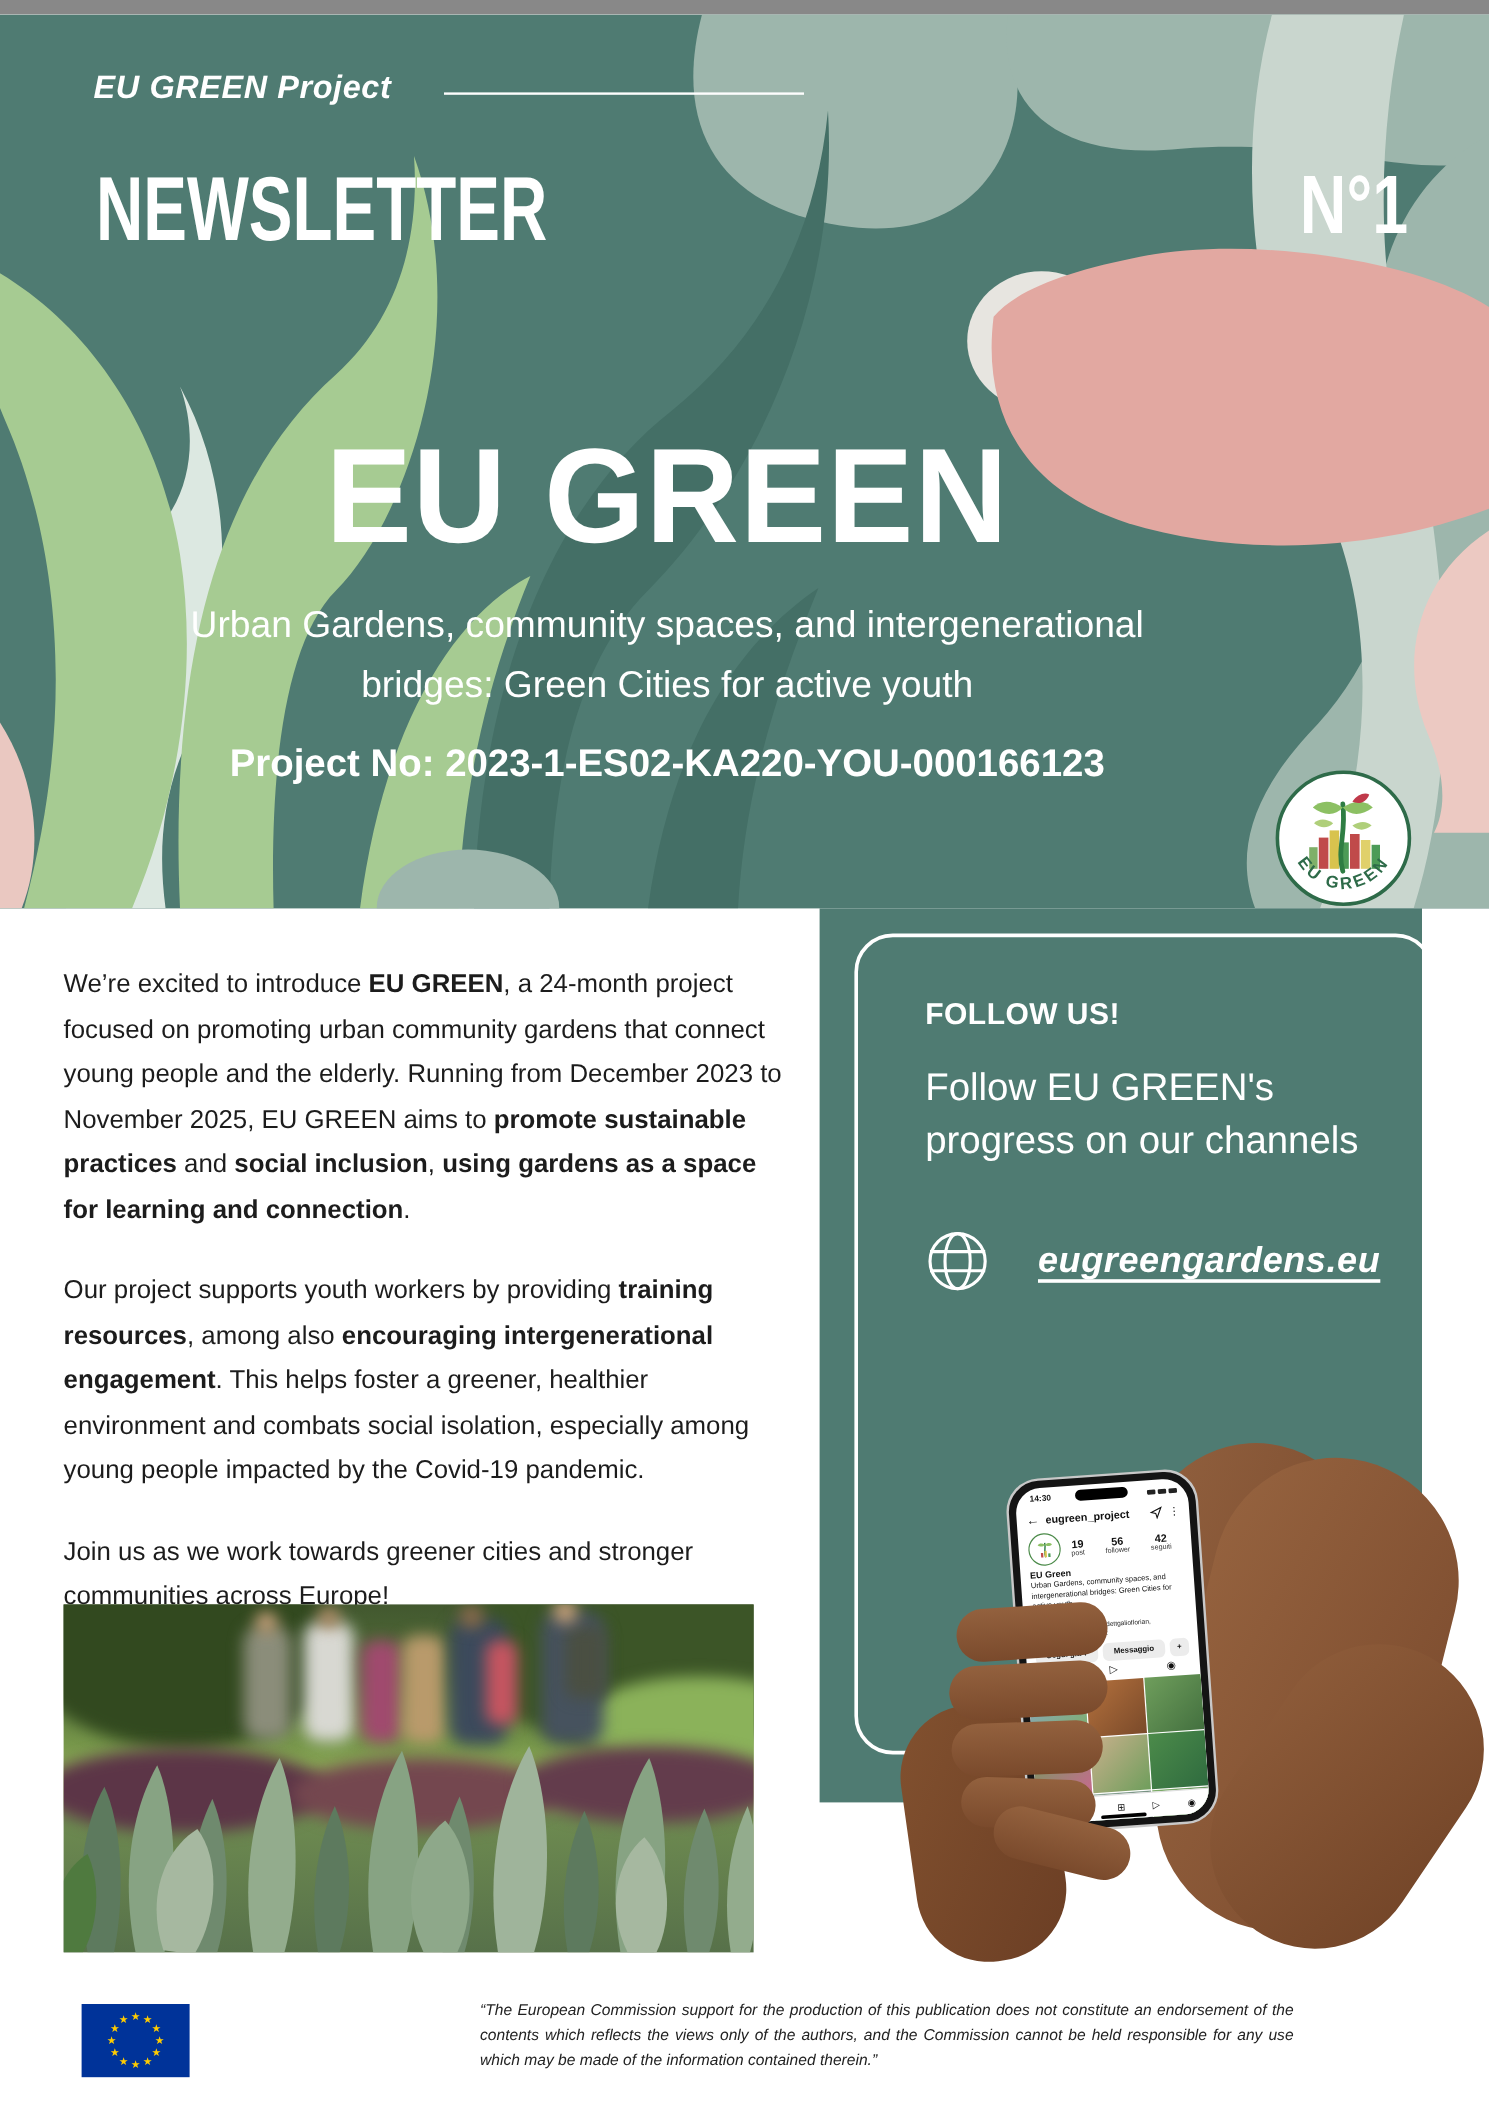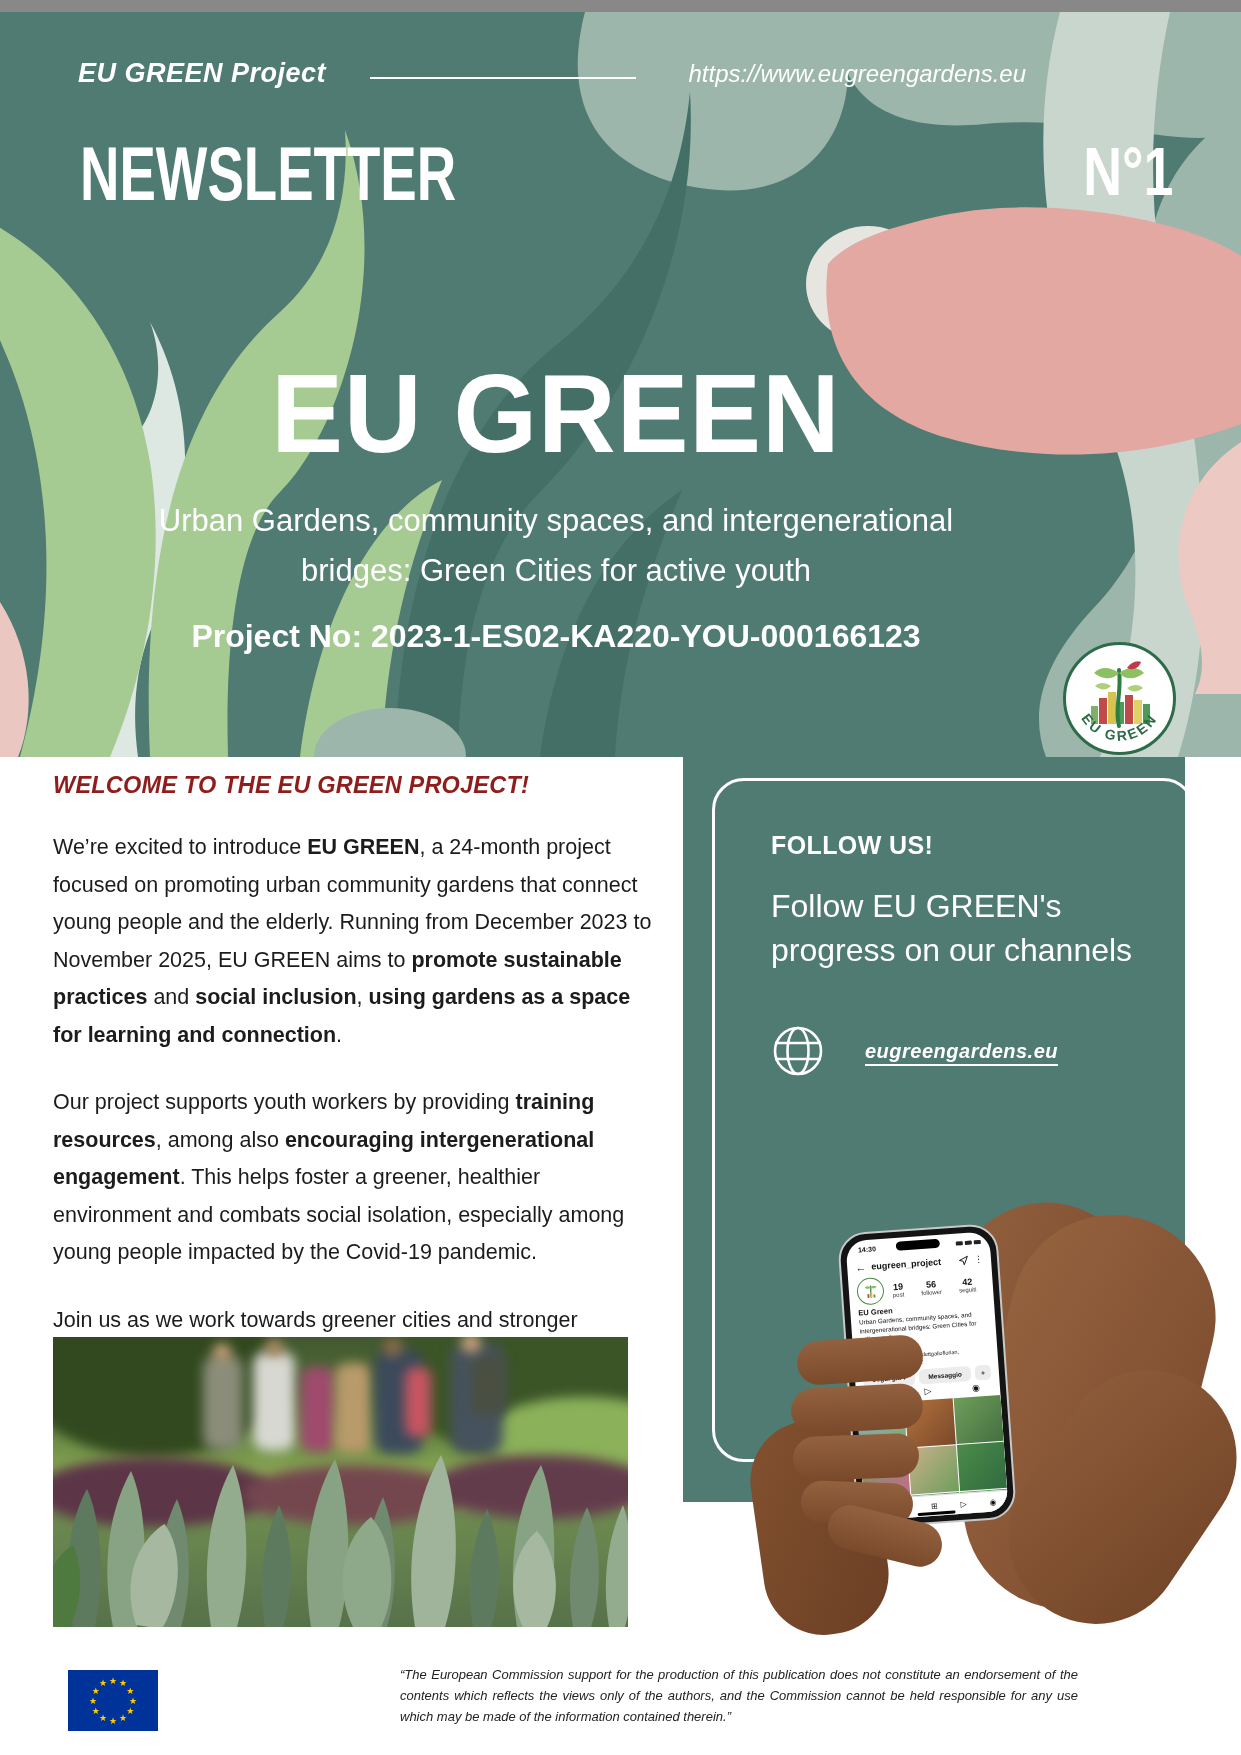--- a/index.html
+++ b/index.html
@@ -25,21 +25,21 @@
 
   
   .sidebar{position:absolute;left:683px;top:745px;width:502px;height:745px;background:#4F7B72;}
   .follow-card{position:absolute;left:712px;top:766px;width:483px;height:684px;border:3px solid #fff;
                border-radius:32px;box-sizing:border-box;color:#fff;padding:50px 48px 0 56px;z-index:2;}
   .follow-title{font-size:25px;font-weight:700;letter-spacing:.4px;}
   .follow-sub{margin-top:24px;font-size:32px;line-height:44px;font-weight:400;}
   .channel-row{display:flex;align-items:center;margin-top:52px;}
   .channel-row + .channel-row{margin-top:56px;}
   .channel-icon{width:54px;height:54px;flex:0 0 auto;}
-  .channel-link{margin-left:40px;font-size:20px;font-weight:700;font-style:italic;color:#fff;
+  .channel-link{margin-left:40px;font-size:30px;font-weight:700;font-style:italic;color:#fff;
                 text-decoration:underline;text-underline-offset:6px;letter-spacing:.5px;}
 
   
   .phone-scene{position:absolute;left:735px;top:1140px;width:470px;height:430px;z-index:5;}
   .skin{position:absolute;border-radius:999px;}
   .palm{left:208px;top:50px;width:190px;height:310px;background:linear-gradient(100deg,#91603E,#7A4B2E);transform:rotate(8deg);}
   .arm{left:252px;top:60px;width:205px;height:400px;background:linear-gradient(105deg,#96633F,#7B4B2E);transform:rotate(14deg);border-radius:110px;}
   .forearm{left:300px;top:210px;width:175px;height:270px;background:linear-gradient(105deg,#8E5C3A,#734528);transform:rotate(34deg);border-radius:90px;}
   .fist{left:22px;top:268px;width:125px;height:215px;background:linear-gradient(120deg,#82512F,#6B3E24);transform:rotate(-8deg);border-radius:60px;z-index:3;}
   .finger{background:linear-gradient(180deg,#93613E,#7A4A2C);z-index:6;}
@@ -130,21 +130,20 @@
       <path fill="#EAC8C1" d="M0,590 C32,640 36,700 18,745 L0,745 Z"></path>
       <path fill="#A6CB92" d="M-30,200 C60,240 130,330 150,450 C165,545 150,650 110,745 L20,745 C70,560 40,420 5,340 C-12,300 -25,260 -30,200 Z"></path>
       <path fill="#A6CB92" d="M150,745 C140,520 190,380 280,300 C330,255 350,190 345,118 C395,258 340,420 280,480 C235,525 225,640 228,745 Z"></path>
       <path fill="#A6CB92" d="M300,745 C320,590 380,500 442,468 C400,570 385,660 382,745 Z"></path>
       <ellipse fill="#9DB6AC" cx="390" cy="744" rx="76" ry="48"></ellipse>
     </svg>
 
     <div class="hero-header">
       <span class="brand">EU GREEN Project</span>
       <span class="header-line"></span>
-      <a class="hero-url" href="#">https://www.eugreengardens.eu</a>
     </div>
 
     <div class="title-row">
       <span class="newsletter">NEWSLETTER</span>
       <span class="issue">N°1</span>
     </div>
 
     <div class="hero-main">
       <div class="hero-title">EU GREEN</div>
       <div class="hero-sub">
@@ -293,21 +292,20 @@
     </div>
 
     <div class="skin finger f1"></div>
     <div class="skin finger f2"></div>
     <div class="skin finger f3"></div>
     <div class="skin finger f4"></div>
     <div class="skin thumb"></div>
   </div>
 
   <div class="main-col">
-    <h2 class="welcome-h">WELCOME TO THE EU GREEN PROJECT!</h2>
     <p><span>We’re excited to introduce </span><span class="b">EU GREEN</span><span>, a 24-month project focused on promoting urban community gardens that connect young people and the elderly. Running from December 2023 to November 2025, EU GREEN aims to </span><span class="b">promote sustainable practices</span><span> and </span><span class="b">social inclusion</span><span>, </span><span class="b">using gardens as a space for learning and connection</span><span>.</span></p>
     <p><span>Our project supports youth workers by providing </span><span class="b">training resources</span><span>, among also </span><span class="b">encouraging intergenerational engagement</span><span>. This helps foster a greener, healthier environment and combats social isolation, especially among young people impacted by the Covid-19 pandemic.</span></p>
     <p><span>Join us as we work towards greener cities and stronger communities across Europe!</span></p>
   </div>
 
   <div class="photo">
 
     <div class="blob" style="left:-30px;top:-40px;width:260px;height:160px;background:#32491f;"></div>
     <div class="blob" style="left:330px;top:-50px;width:330px;height:170px;background:#3c5527;"></div>
     <div class="blob" style="left:430px;top:60px;width:200px;height:80px;background:#8bb25a;"></div>

